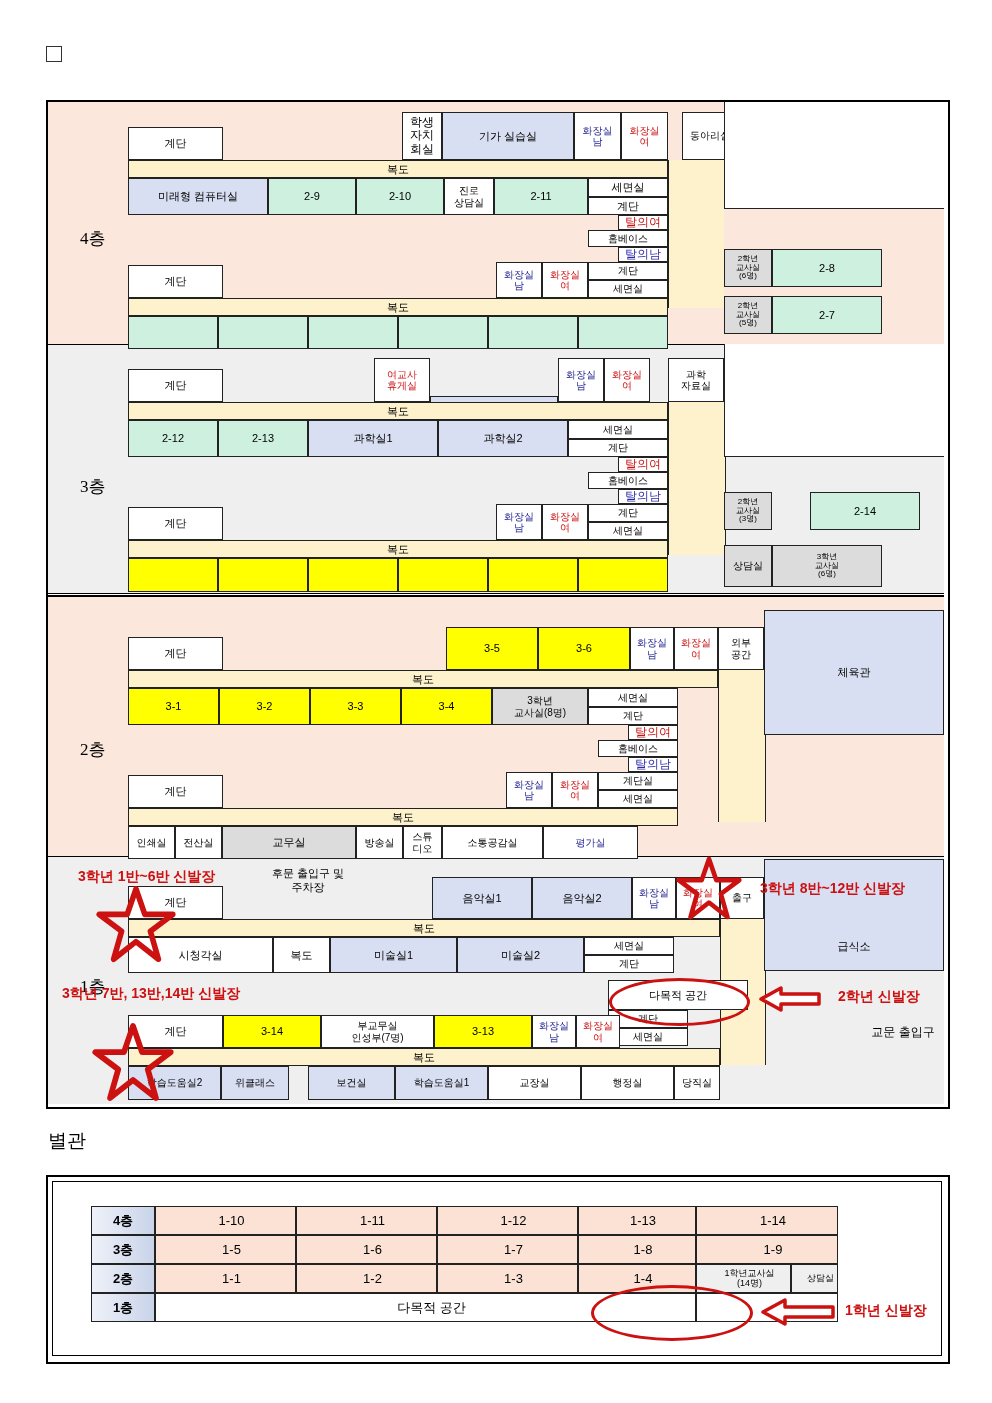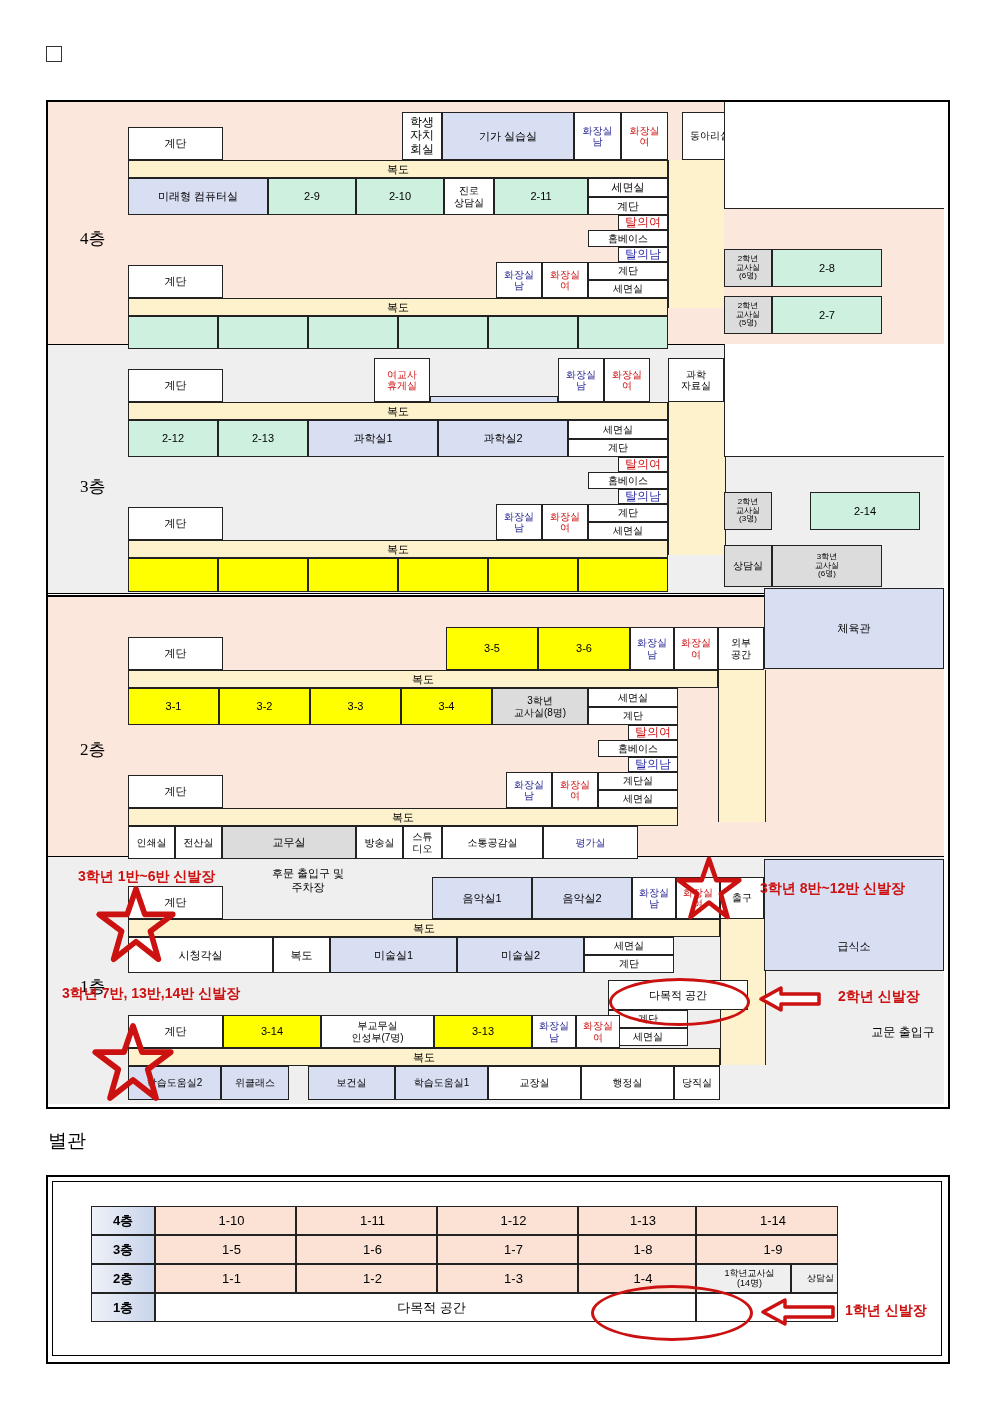--- a/index.html
+++ b/index.html
@@ -315,21 +315,21 @@
     <div class="cell c-white fs10" style="left:308px;top:724px;width:47px;height:33px;">방송실</div>
     <div class="cell c-white fs10" style="left:355px;top:724px;width:39px;height:33px;flex-direction:column;">
         <span>스튜</span>
         <span>디오</span>
       </div>
     <div class="cell c-white fs10" style="left:394px;top:724px;width:101px;height:33px;">소통공감실</div>
     <div class="cell c-white fs10" style="left:495px;top:724px;width:95px;height:33px;">
         <span class="t-navy">평가실</span>
       </div>
 
-    <div class="cell c-blue" style="left:716px;top:486px;width:180px;height:81px;">체육관</div>
+    <div class="cell c-blue" style="left:716px;top:508px;width:180px;height:125px;">체육관</div>
 
     <div class="plain-note" style="left:224px;top:764px;font-size:11px;line-height:1.3;">후문 출입구 및<br>주차장</div>
 
     <div class="cell c-white" style="left:80px;top:784px;width:95px;height:33px;">계단</div>
     <div class="cell c-blue" style="left:384px;top:775px;width:100px;height:42px;">음악실1</div>
     <div class="cell c-blue" style="left:484px;top:775px;width:100px;height:42px;">음악실2</div>
     <div class="cell c-white fs10" style="left:584px;top:775px;width:44px;height:42px;flex-direction:column;">
         <span class="t-navy">화장실</span>
         <span class="t-navy">남</span>
       </div>

